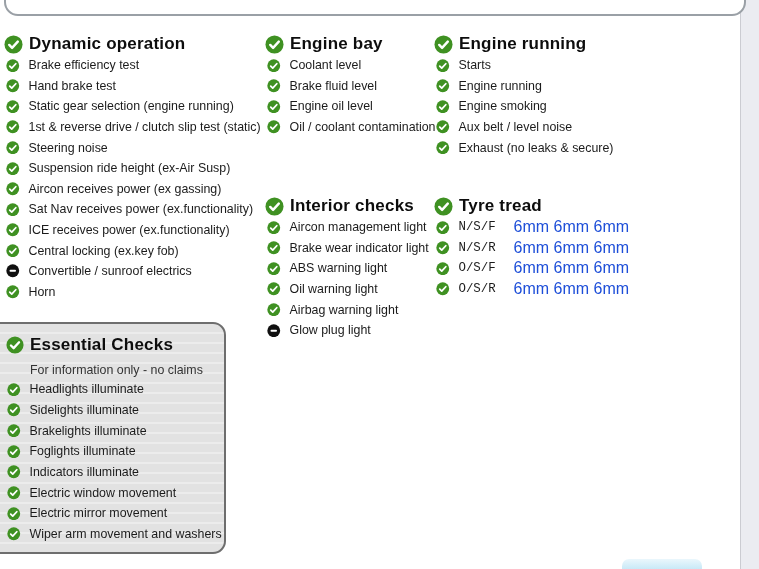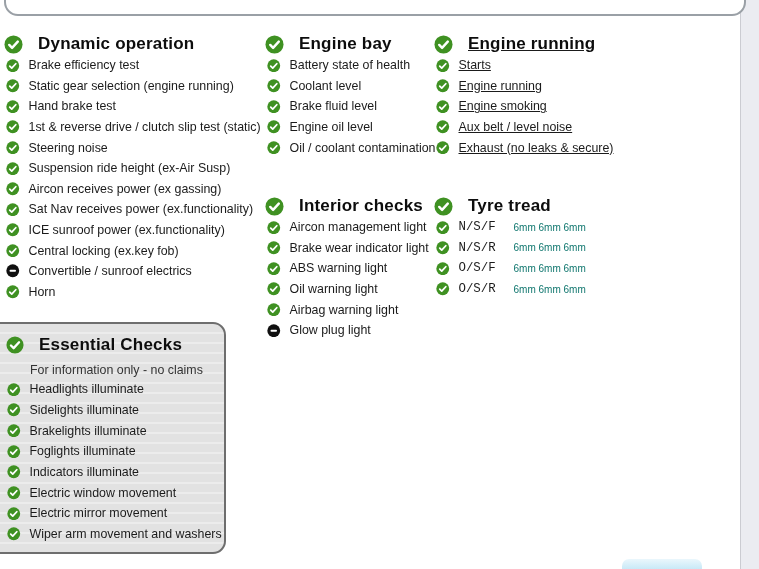--- a/index.html
+++ b/index.html
@@ -17,37 +17,37 @@
   }
   .top-box {
     position:absolute; left:4px; top:-34px; width:742px; height:50px;
     background:#ffffff; border:2px solid #9aa0a6; border-radius:14px;
     z-index:2;
   }
   .section { position:absolute; z-index:3; }
   .sec-dynamic        { left:4px;   top:33px;  width:255px; }
   .sec-engine-bay     { left:265px; top:33px;  width:180px; }
   .sec-interior       { left:265px; top:195px; width:180px; }
-  .sec-engine-running { left:434px; top:33px;  width:215px;text-decoration:underline; }
+  .sec-engine-running { left:434px; top:33px;  width:215px; }
   .sec-tyre           { left:434px; top:195px; width:215px; }
 
-  .sec-header { display:flex; align-items:center; gap:15px; height:22px; }
+  .sec-header { display:flex; align-items:center; gap:6px; height:22px; }
   .sec-title  { font-size:17px; font-weight:bold; color:#0d0d0d; letter-spacing:0.2px; white-space:nowrap; }
   .sec-header .icon { width:19px; height:19px; flex:0 0 19px; }
 
   .items { padding-left:2px; }
   .row { display:flex; align-items:center; gap:9px; height:20.6px; white-space:nowrap; }
   .row .icon { width:13.5px; height:13.5px; flex:0 0 13.5px; }
   .row-label { font-size:12.4px; color:#1b1b1b; }
   .icon svg { display:block; width:100%; height:100%; }
   .row .icon-na { display:none; }
   .row.status-na .icon-na { display:block; }
 
   .tyre-label { min-width:46px; display:inline-block;font-family:Liberation Mono, monospace; }
-  .tyre-values { font-size:10px; color:#0f766e; }
+  .tyre-values { font-size:16px; color:#1d4ed8; }
 
   .essential-box {
     position:absolute; left:-14px; top:322px; width:240px; height:232px;
     border:2px solid #6e6e6e; border-radius:13px;
     background:repeating-linear-gradient(to bottom, #e2e2e2 0px, #e2e2e2 8px, #ececec 8px, #ececec 10px);
     z-index:3; padding:10px 0 0 18px; overflow:hidden;
   }
   .essential-box .sec-header { height:21px; }
   .essential-note { font-size:12.4px; color:#333333; margin:8px 0 2px 24px; }
   .essential-box .items { margin-top:2px; padding-left:1px; }
@@ -100,40 +100,40 @@
         <span class="row-label">Brake efficiency test</span>
       </div>
 
       <div class="row status-pass">
         <span class="icon icon-pass">
           <svg viewBox="0 0 24 24">
             <use href="#ic-pass"></use>
           </svg>
         </span>
 
+        <span class="row-label">Hand brake test</span>
+      </div>
+
+      <div class="row status-pass">
+        <span class="icon icon-pass">
+          <svg viewBox="0 0 24 24">
+            <use href="#ic-pass"></use>
+          </svg>
+        </span>
+
         <span class="row-label">Static gear selection (engine running)</span>
       </div>
 
       <div class="row status-pass">
         <span class="icon icon-pass">
           <svg viewBox="0 0 24 24">
             <use href="#ic-pass"></use>
           </svg>
         </span>
 
-        <span class="row-label">Hand brake test</span>
-      </div>
-
-      <div class="row status-pass">
-        <span class="icon icon-pass">
-          <svg viewBox="0 0 24 24">
-            <use href="#ic-pass"></use>
-          </svg>
-        </span>
-
         <span class="row-label">1st &amp; reverse drive / clutch slip test (static)</span>
       </div>
 
       <div class="row status-pass">
         <span class="icon icon-pass">
           <svg viewBox="0 0 24 24">
             <use href="#ic-pass"></use>
           </svg>
         </span>
 
@@ -170,21 +170,21 @@
         <span class="row-label">Sat Nav receives power (ex.functionality)</span>
       </div>
 
       <div class="row status-pass">
         <span class="icon icon-pass">
           <svg viewBox="0 0 24 24">
             <use href="#ic-pass"></use>
           </svg>
         </span>
 
-        <span class="row-label">ICE sunroof power (ex.functionality)</span>
+        <span class="row-label">ICE receives power (ex.functionality)</span>
       </div>
 
       <div class="row status-pass">
         <span class="icon icon-pass">
           <svg viewBox="0 0 24 24">
             <use href="#ic-pass"></use>
           </svg>
         </span>
 
         <span class="row-label">Central locking (ex.key fob)</span>
@@ -216,29 +216,20 @@
   <div class="sec-header">
     <span class="icon">
         <svg viewBox="0 0 24 24">
           <use href="#ic-pass"></use>
         </svg>
       </span>
     <span class="sec-title">Engine bay</span>
   </div>
   <div class="items">
 
-      <div class="row status-pass">
-        <span class="icon icon-pass">
-          <svg viewBox="0 0 24 24">
-            <use href="#ic-pass"></use>
-          </svg>
-        </span>
-
-        <span class="row-label">Battery state of health</span>
-      </div>
 
       <div class="row status-pass">
         <span class="icon icon-pass">
           <svg viewBox="0 0 24 24">
             <use href="#ic-pass"></use>
           </svg>
         </span>
 
         <span class="row-label">Coolant level</span>
       </div>

